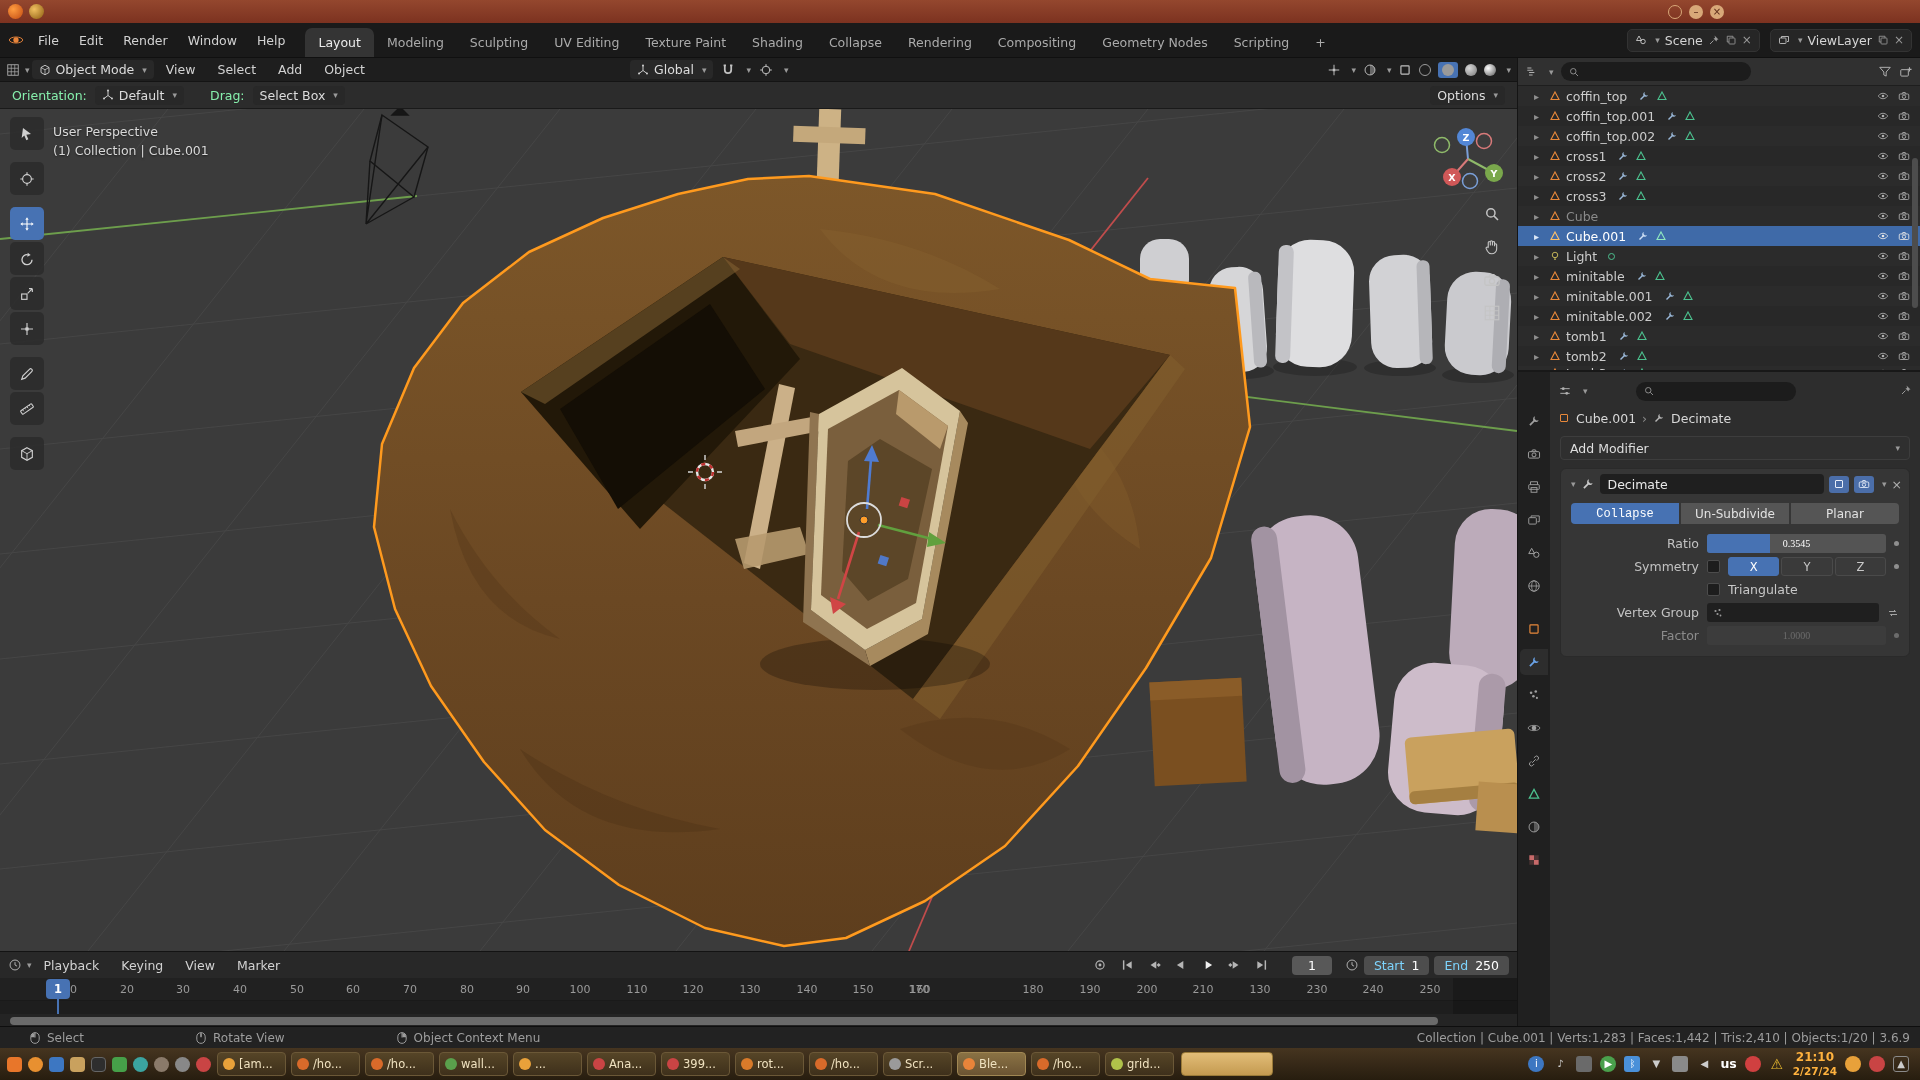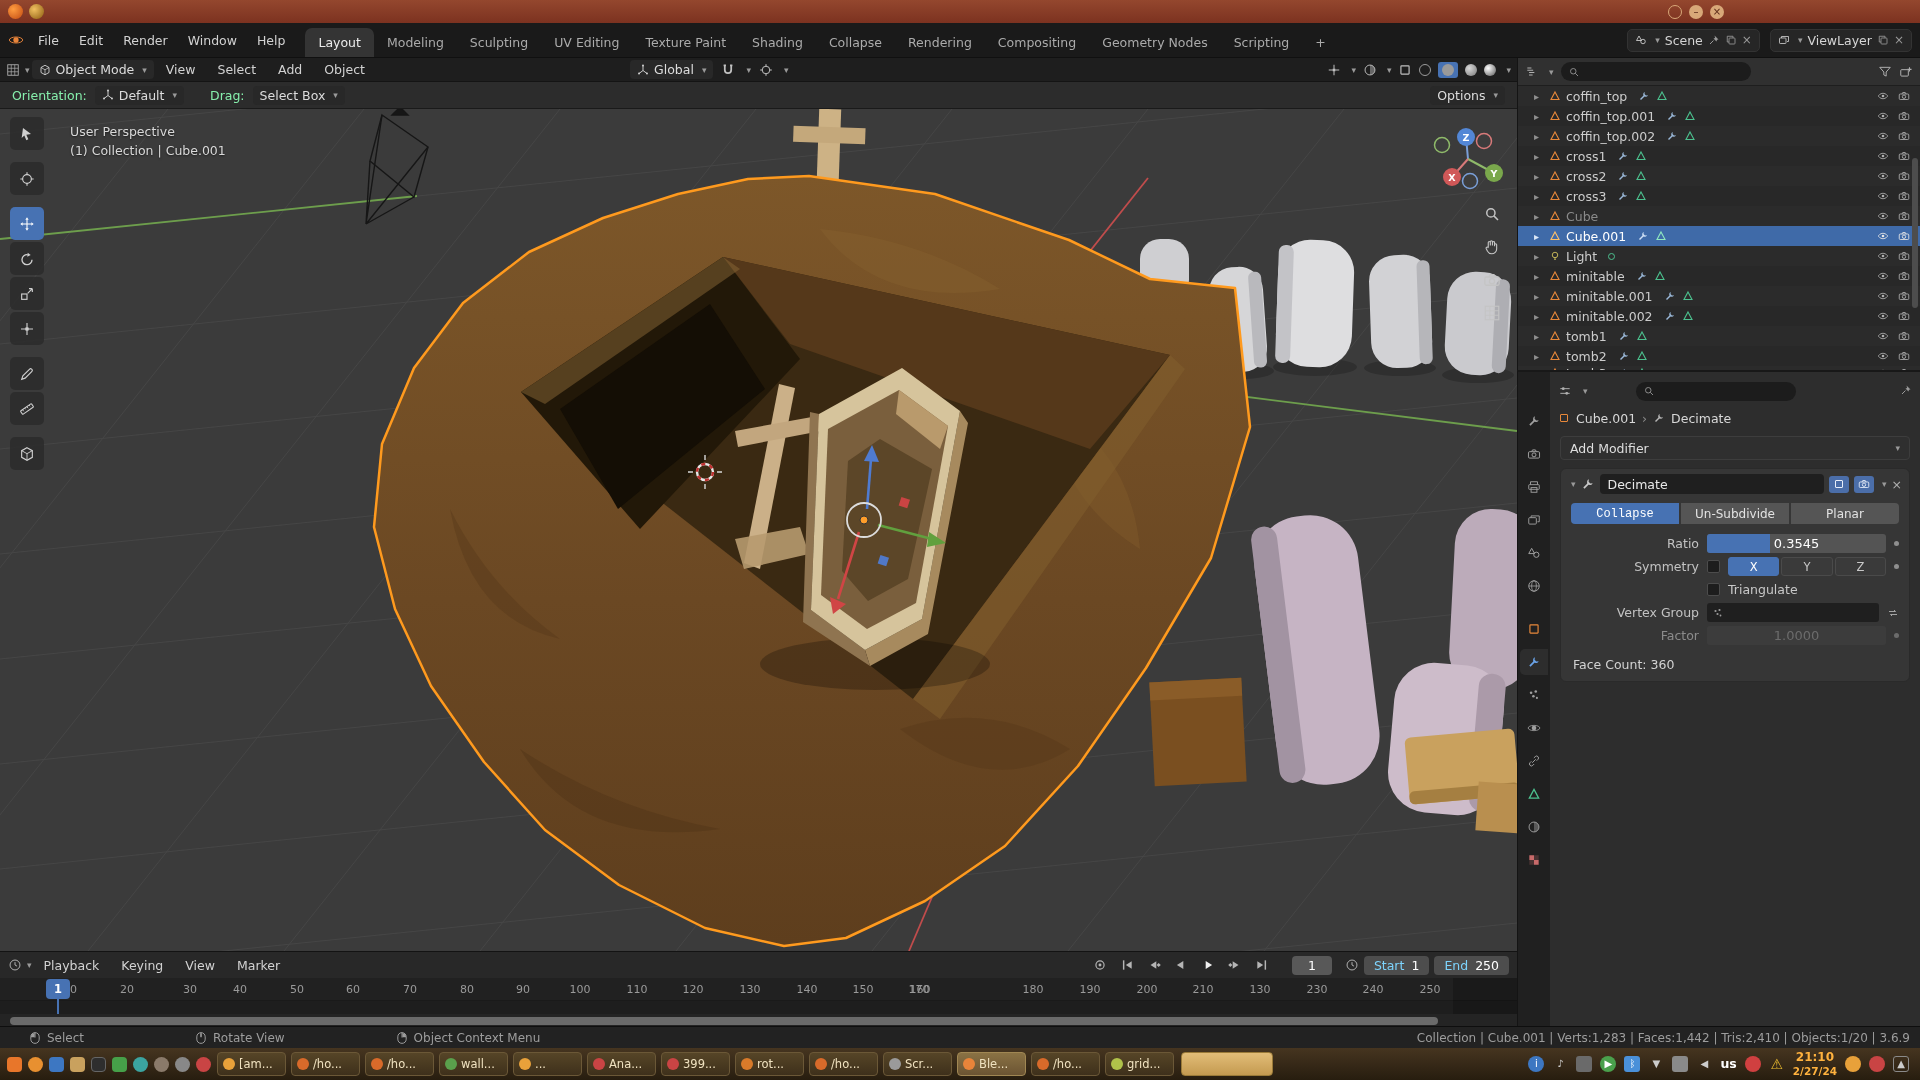--- a/index.html
+++ b/index.html
@@ -41,21 +41,21 @@
   .sphere.rend { background:radial-gradient(circle at 35% 35%, #fff, #555); }
   .sphere-chip { background:#4772b3; border-radius:3px; padding:2px 4px; display:flex; align-items:center; }
 
   
   .toolrow { left:0; top:82px; width:1517px; height:27px; background:#2c2c2c; display:flex; align-items:center; gap:8px; padding:0 12px; border-bottom:1px solid #1a1a1a; }
   .trlabel { color:#86efac; }
   .toolrow .options { margin-left:auto; }
 
   
   .viewport { left:0; top:109px; width:1517px; height:842px; background:#3b3b3b; overflow:hidden; }
-  .vtext { position:absolute; left:70px; top:14px; color:#d9d9d9; font-size:12.5px; text-shadow:0 1px 2px #00000088; line-height:1.5; }
+  .vtext { position:absolute; left:53px; top:14px; color:#d9d9d9; font-size:12.5px; text-shadow:0 1px 2px #00000088; line-height:1.5; }
   .left-tools { position:absolute; left:10px; top:8px; display:flex; flex-direction:column; gap:2px; }
   .tool-btn { width:34px; height:33px; background:rgba(44,44,44,.9); border-radius:5px; display:grid; place-items:center; color:#cfcfcf; }
   .tool-btn.active { background:#4772b3; color:#fff; }
   .tgap { height:8px; }
   .nav-side { position:absolute; right:16px; top:96px; display:flex; flex-direction:column; gap:15px; color:#c4c4c4; align-items:center; }
 
   
   .outliner { left:1517px; top:58px; width:403px; height:312px; background:#282828; border-left:1px solid #141414; }
   .out-head { height:28px; background:#303030; display:flex; align-items:center; gap:7px; padding:0 7px; border-bottom:1px solid #1e1e1e; }
   .search { width:190px; height:19px; background:#1c1c1c; border-radius:10px; display:flex; align-items:center; gap:5px; padding:0 7px; color:#8a8a8a; }
@@ -87,21 +87,21 @@
   .mtog { width:20px; height:17px; background:#4b6ea9; border-radius:3px; display:grid; place-items:center; color:#e8eefa; }
   .modtabs { display:flex; gap:2px; margin:4px 10px 8px 10px; }
   .mtab { flex:1; height:21px; display:grid; place-items:center; background:#555555; color:#e2e2e2; font-size:12px; }
   .mtab:first-child { border-radius:4px 0 0 4px;font-family:Liberation Mono, monospace; }
   .mtab:last-child { border-radius:0 4px 4px 0; }
   .mtab.active { background:#4772b3; color:#ffffff; }
   .prow { display:flex; align-items:center; min-height:23px; padding:0 10px; gap:8px; }
   .plabel { width:128px; text-align:right; color:#c2c2c2; flex:none; font-size:12.5px; }
   .slider { flex:1; height:19px; background:#545454; border-radius:3px; position:relative; overflow:hidden; }
   .slider .fill { position:absolute; left:0; top:0; bottom:0; background:#4772b3; }
-  .slider .sval { position:relative; display:block; text-align:center; color:#fff; font-size:13px; line-height:19px; }
+  .slider .sval { position:relative; display:block; text-align:center; color:#fff; font-size:10px; line-height:19px;font-family:Liberation Serif, serif; }
   .slider.disabled { background:#414141; } .slider.disabled .sval { color:#8f8f8f; }
   .adot { width:5px; height:5px; border-radius:50%; background:#8f8f8f; flex:none; }
   .chk { width:13px; height:13px; background:#1d1d1d; border:1px solid #4c4c4c; border-radius:2px; flex:none; }
   .axes3 { flex:1; display:flex; gap:2px; }
   .axbtn { flex:1; height:19px; display:grid; place-items:center; background:#3a3a3a; border:1px solid #4a4a4a; color:#c8c8c8; border-radius:3px; font-size:11.5px; }
   .axbtn.active { background:#4772b3; border-color:#4772b3; color:#fff; }
   .vgfield { flex:1; height:19px; background:#1f1f1f; border-radius:3px; display:flex; align-items:center; padding:0 5px; color:#9a9a9a; }
   .pface { padding:10px 0 0 12px; color:#d2d2d2; }
 
   
@@ -1226,21 +1226,20 @@
             <use href="#i-swap"></use>
           </svg>
       </div>
       <div class="prow" style="opacity:.6">
         <span class="plabel">Factor</span>
         <div class="slider disabled">
           <span class="sval">1.0000</span>
         </div>
         <span class="adot"></span>
       </div>
-      <div class="pface">Face Count: 360</div>
     </div>
   </div>
 </div>
 
 <div class="abs timeline">
   <div class="tl-head">
     <svg class="ic" style="color:#b0b0b0">
         <use href="#i-clock"></use>
       </svg>
     <span class="chev">▾</span>
@@ -1295,21 +1294,21 @@
       <span class="sechip">
           <span class="lab">End</span>
           <span class="val">250</span>
         </span>
     </div>
   </div>
   <div class="tl-lower">
     <div class="ruler">
       <span class="tick" style="left:70px">10</span>
       <span class="tick" style="left:127px">20</span>
-      <span class="tick" style="left:190px">30</span>
+      <span class="tick" style="left:183px">30</span>
       <span class="tick" style="left:240px">40</span>
       <span class="tick" style="left:297px">50</span>
       <span class="tick" style="left:353px">60</span>
       <span class="tick" style="left:410px">70</span>
       <span class="tick" style="left:467px">80</span>
       <span class="tick" style="left:523px">90</span>
       <span class="tick" style="left:580px">100</span>
       <span class="tick" style="left:637px">110</span>
       <span class="tick" style="left:693px">120</span>
       <span class="tick" style="left:750px">130</span>

